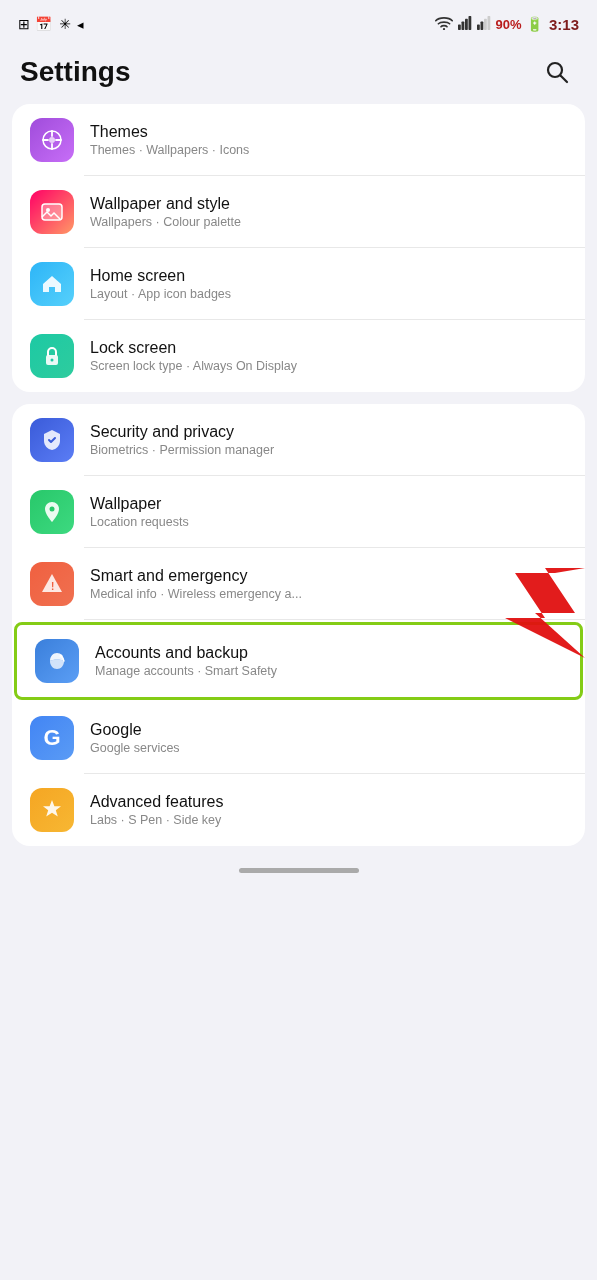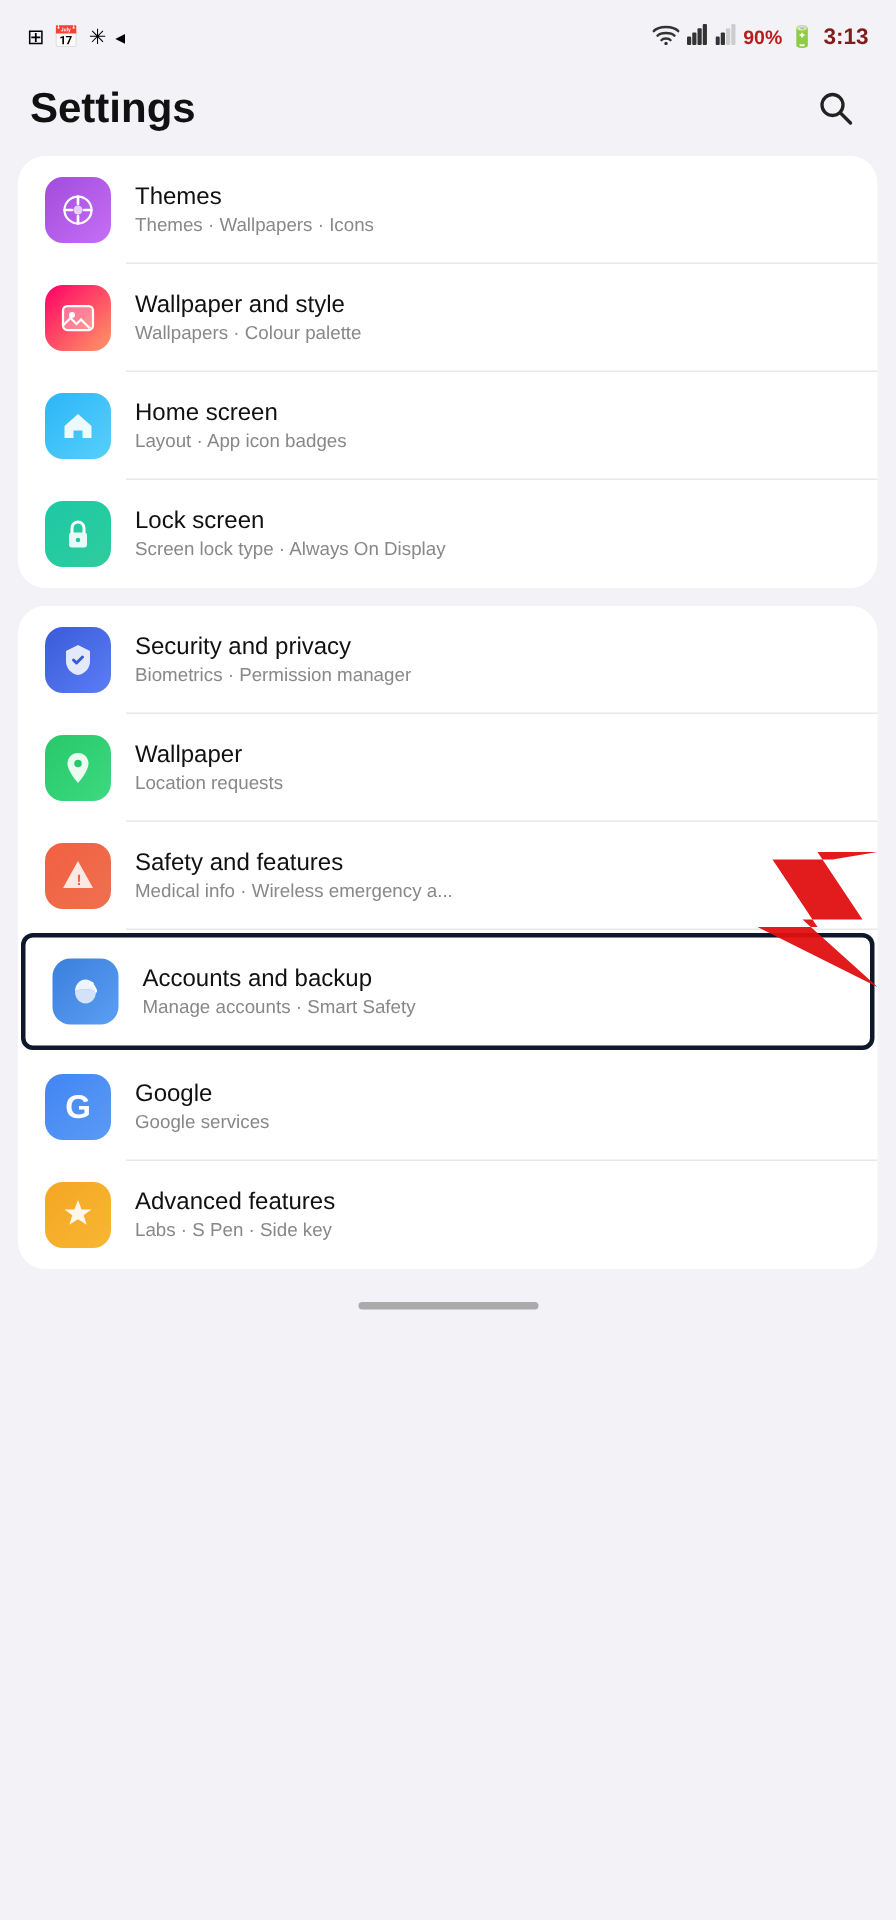--- a/index.html
+++ b/index.html
@@ -265,30 +265,30 @@
     </div>
   </div>
   <div class="setting-item" style="position:relative;">
     <div class="icon-wrap icon-orange-red">
       <svg width="24" height="24" viewBox="0 0 24 24" fill="white">
           <path d="M12 2 L22 20 H2 Z" fill="white" opacity="0.85"></path>
           <text x="11" y="18" font-size="10" fill="#f06040" font-weight="bold">!</text>
         </svg>
     </div>
     <div class="setting-text">
-      <div class="setting-title">Safety and features</div>
+      <div class="setting-title">Smart and emergency</div>
       <div class="setting-subtitle">Medical info · Wireless emergency a...</div>
     </div>
 
     <svg style="position:absolute;right:-10px;top:10px;width:180px;height:110px;pointer-events:none;z-index:20;" viewBox="0 0 180 110">
       <polygon points="170,10 130,10 160,55 120,55 170,100 90,60 130,60 100,15 140,15" fill="#e01010" opacity="0.95"></polygon>
     </svg>
   </div>
 
-  <div style="margin: 2px; border: 3px solid #0f172a; border-radius: 8px; background: #fff; overflow: hidden; position: relative; z-index: 5;">
+  <div style="margin: 2px; border: 3px solid #84cc16; border-radius: 8px; background: #fff; overflow: hidden; position: relative; z-index: 5;">
     <div class="setting-item" style="border-radius: 6px;">
       <div class="icon-wrap icon-blue-accounts">
         <svg width="24" height="24" viewBox="0 0 24 24" fill="white">
           <path d="M12 4 C8 4 5 7.5 5 12 C8 10 16 10 19 12 C19 7.5 16 4 12 4 Z" fill="white" opacity="0.9"></path>
           <path d="M5 12 C5 16.5 8 20 12 20 C16 20 19 16.5 19 12 C16 10 8 10 5 12 Z" fill="white" opacity="0.75"></path>
           <path d="M16 7 C18 9 19 10.5 19 12" stroke="white" stroke-width="1.5" fill="none" stroke-linecap="round"></path>
           <circle cx="16" cy="7" r="1.5" fill="white"></circle>
         </svg>
       </div>
       <div class="setting-text">

